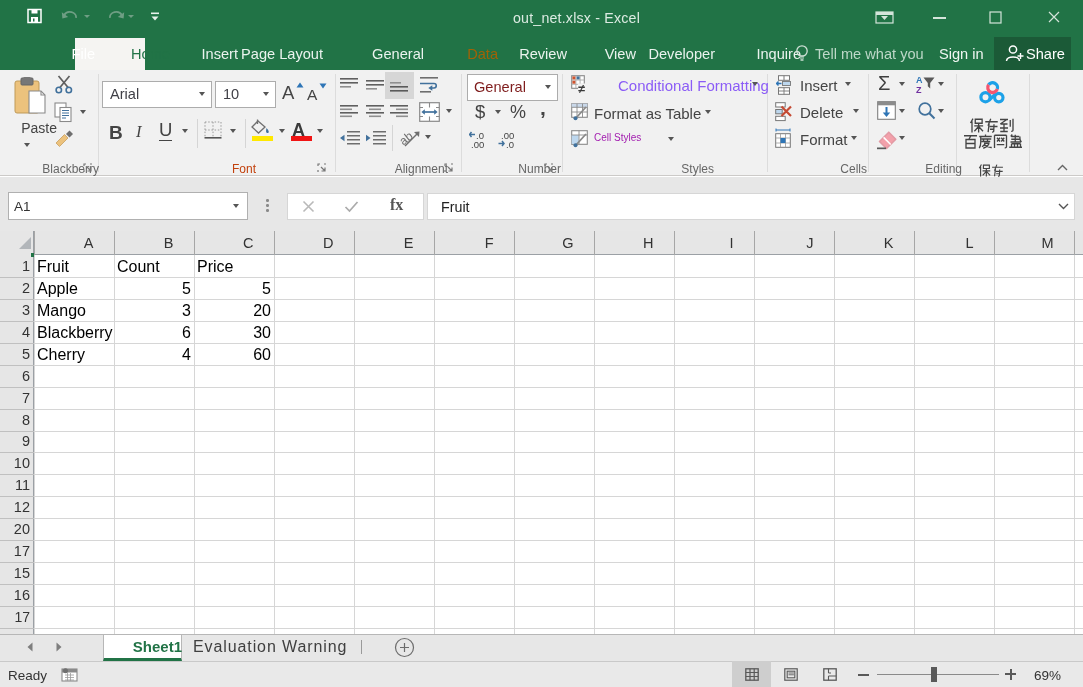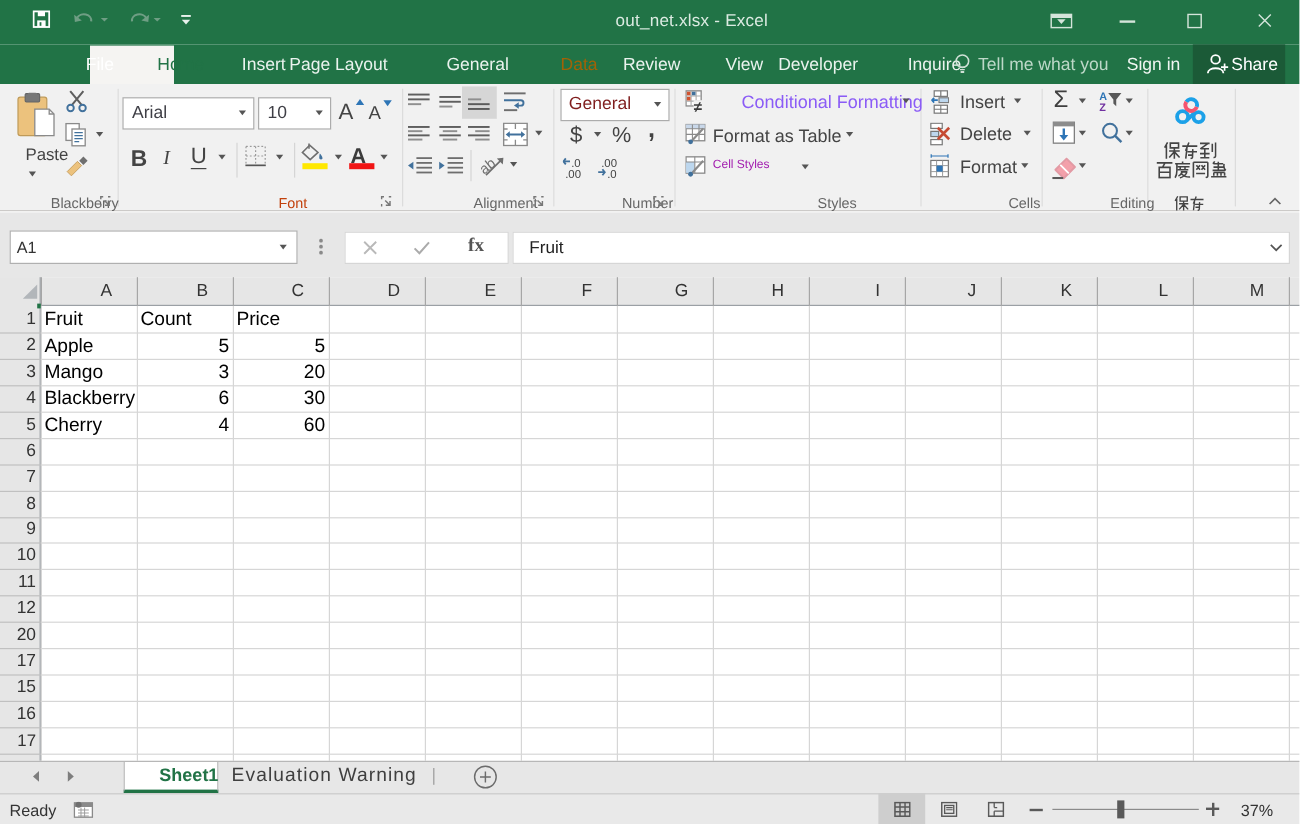--- a/index.html
+++ b/index.html
@@ -529,12 +529,12 @@
     <rect x="0.8" y="0.8" width="12.4" height="11.4" fill="none" stroke="#595959" stroke-width="1.3"></rect>
     <path d="M5.5 0.8 V5 M5.5 8 V12.2 M5.5 8 H13.2 M5.5 5 H8" stroke="#595959" stroke-width="1.1"></path>
   </svg>
 <div class="ab" style="left:858px;top:673.5px;width:11px;height:2px;background:#595959"></div>
 <div class="ab" style="left:877px;top:674px;width:122px;height:1px;background:#8a8a8a"></div>
 <div class="ab" style="left:931px;top:667px;width:6px;height:15px;background:#595959"></div>
 <div class="ab" style="left:1005px;top:668.5px;width:11px;height:11px">
     <div style="position:absolute;left:0;top:4.5px;width:11px;height:2px;background:#595959"></div>
     <div style="position:absolute;left:4.5px;top:0;width:2px;height:11px;background:#595959"></div>
   </div>
-<div class="ab" style="left:1021px;top:668px;width:40px;text-align:right;font-size:13.5px;color:#333">37%</div>
+<div class="ab" style="left:1021px;top:668px;width:40px;text-align:right;font-size:13.5px;color:#333">69%</div>
 </body></html>

